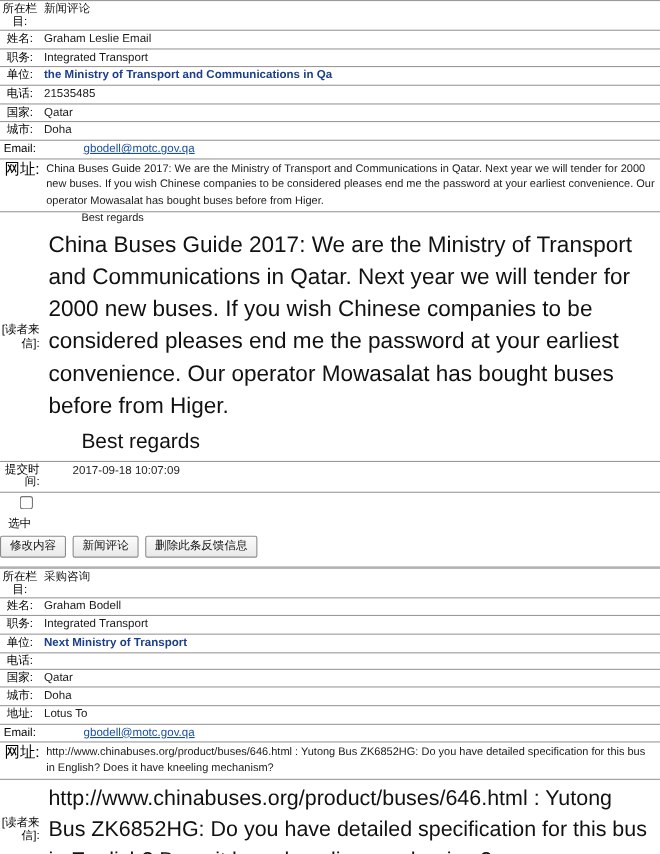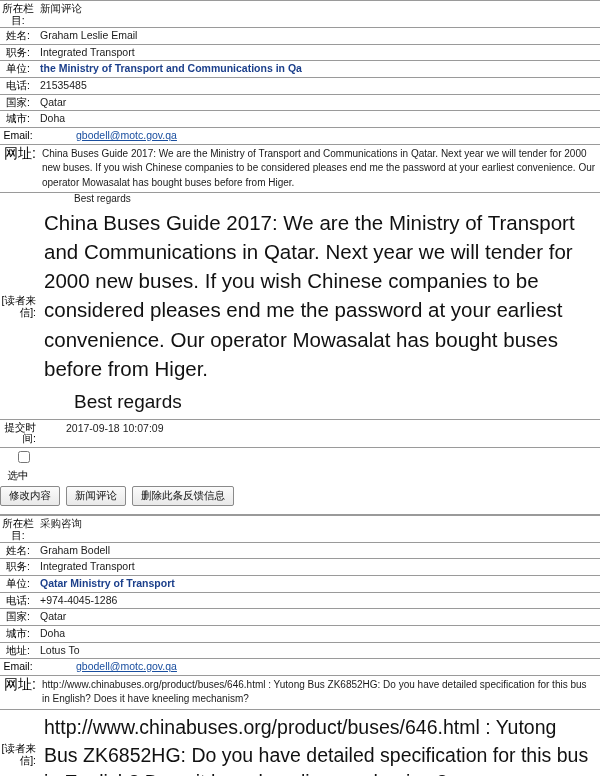--- a/index.html
+++ b/index.html
@@ -280,27 +280,26 @@
     <div class="sep"></div>
 
     <div class="field-row">
       <div class="field-label">职务:</div>
       <div class="field-value val-plain">Integrated Transport</div>
     </div>
     <div class="sep"></div>
 
     <div class="field-row">
       <div class="field-label">单位:</div>
-      <div class="field-value val-bold-blue">Qatar Ministry of Transport</div>
+      <div class="field-value val-bold-blue">Next Ministry of Transport</div>
     </div>
     <div class="sep"></div>
 
     <div class="field-row">
       <div class="field-label">电话:</div>
-      <div class="field-value val-plain">+974-4045-1286</div>
     </div>
     <div class="sep"></div>
 
     <div class="field-row">
       <div class="field-label">国家:</div>
       <div class="field-value val-plain">Qatar</div>
     </div>
     <div class="sep"></div>
 
     <div class="field-row">

